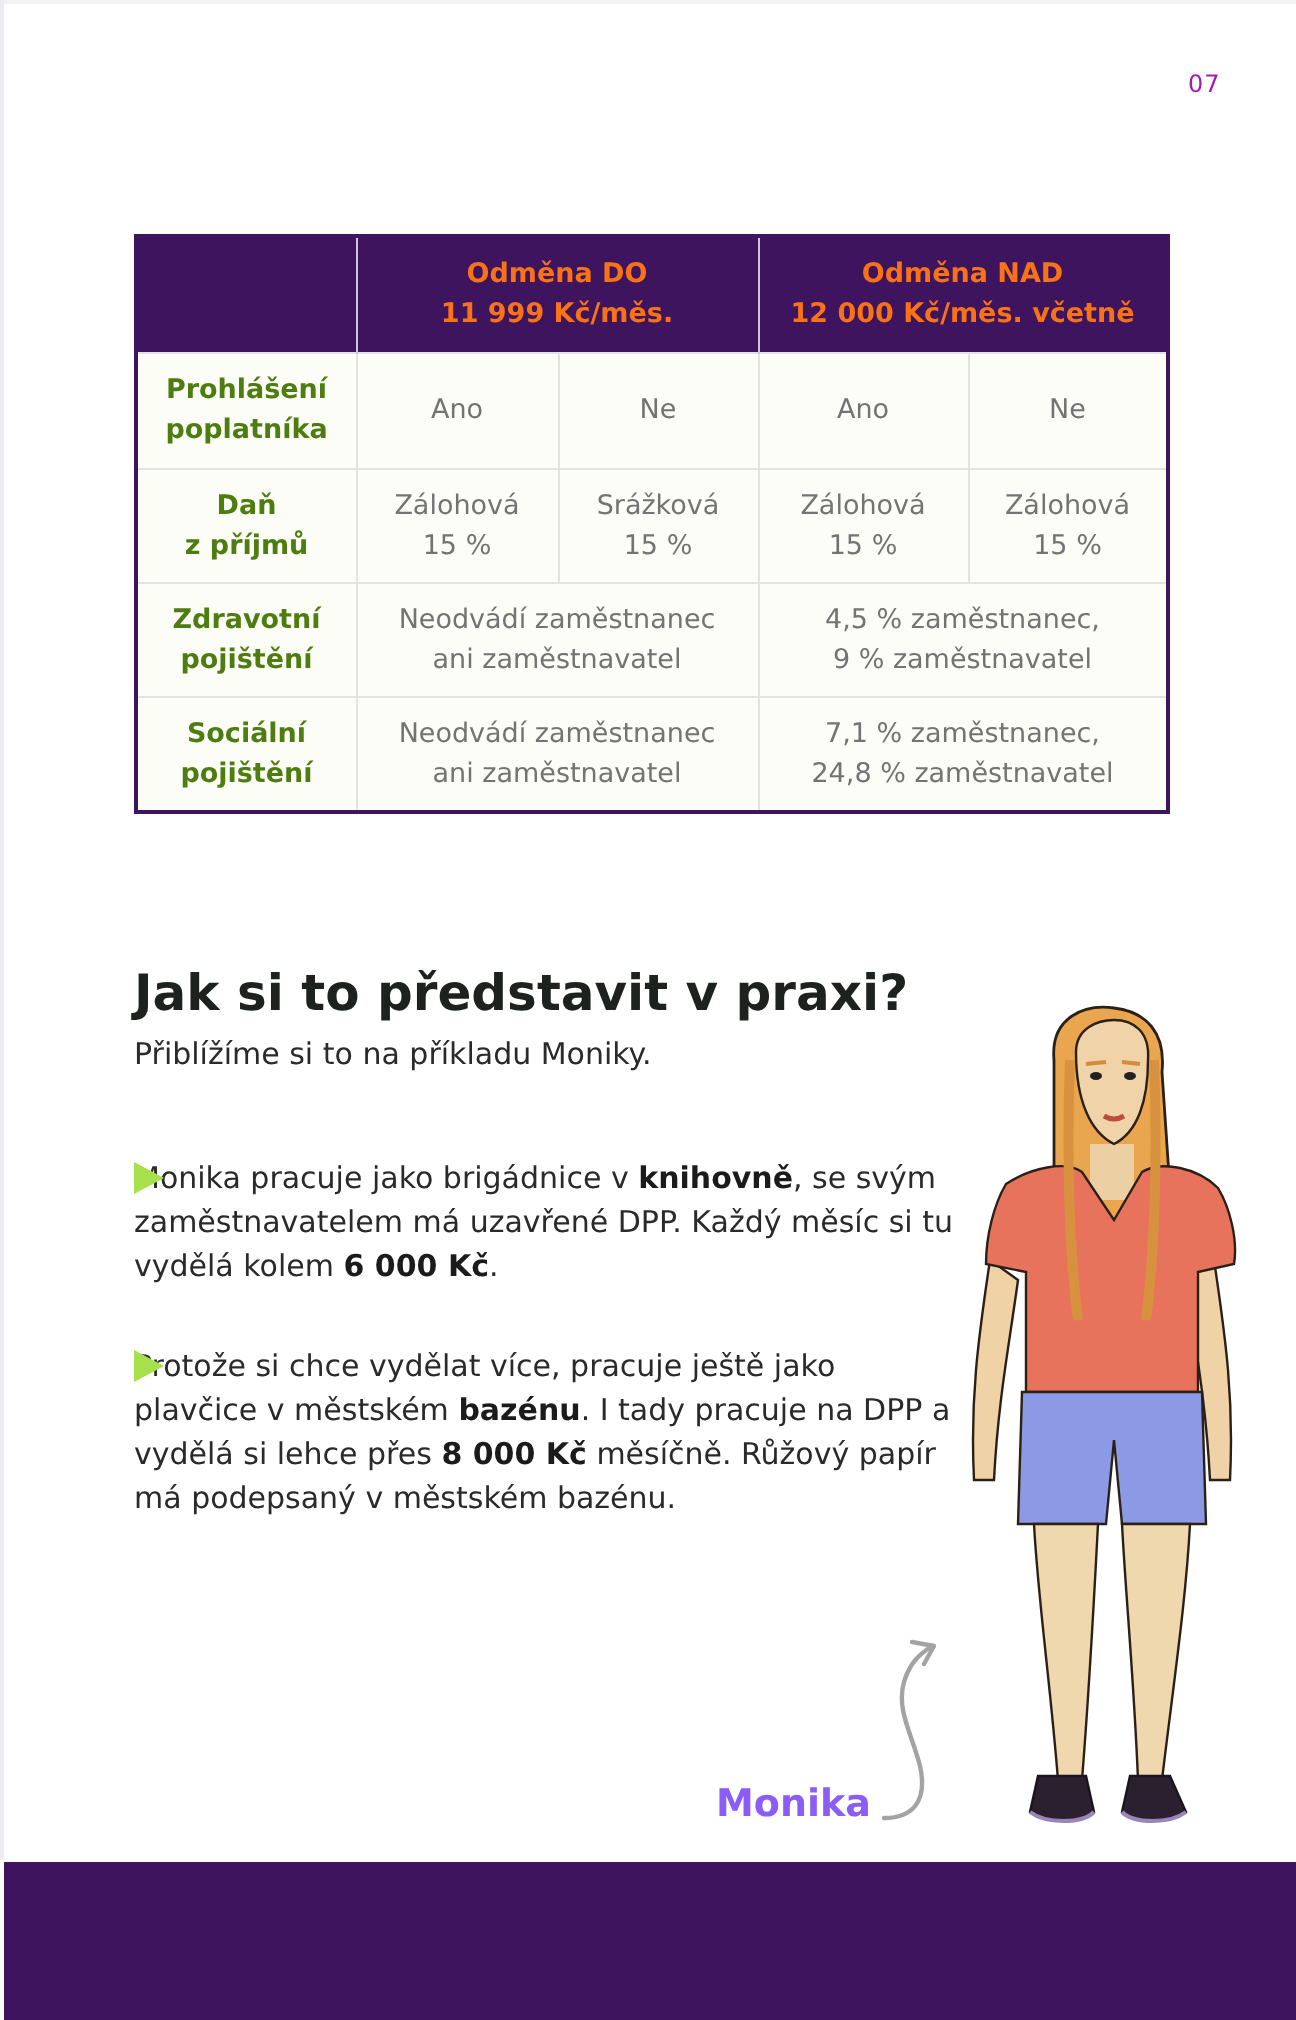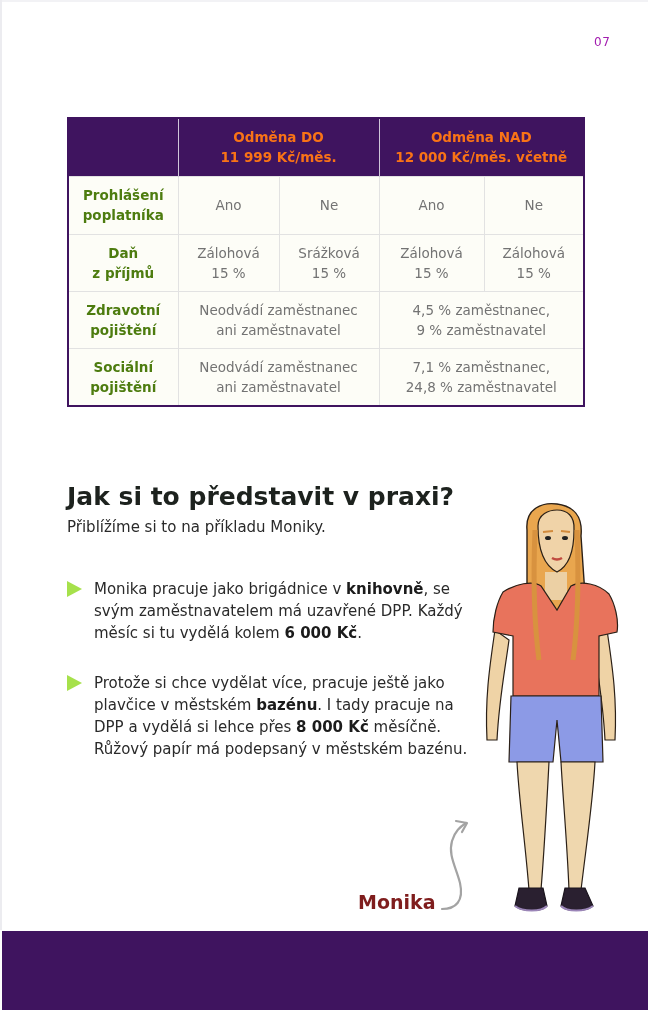--- a/index.html
+++ b/index.html
@@ -26,26 +26,26 @@
   col.c2 { width: 100px; }
   col.c3 { width: 105px; }
   col.c4 { width: 99px; }
 
   
   .section-title { position: absolute; left: 67px; top: 482px; font-size: 25px; font-weight: bold; color: #1d221e; }
   .section-lead { position: absolute; left: 67px; top: 518px; font-size: 15px; color: #2a2a2a; }
 
   .bullet { position: absolute; left: 67px; width: 410px; font-size: 15px; line-height: 22px; color: #2a2a2a; }
   .bullet .tri { position: absolute; left: 0; top: 3px; width: 0; height: 0; border-top: 8.5px solid transparent; border-bottom: 8.5px solid transparent; border-left: 15px solid #a6e14b; }
-  .bullet .btext { margin-left: 27px; display: block; }
+  .bullet .btext { display: block; }
   .bullet b { color: #1b1b1b; }
   .b1 { top: 578px; }
   .b2 { top: 672px; }
 
-  .caption { position: absolute; left: 358px; top: 891px; font-size: 19px; font-weight: bold; color: #7f1d1d; }
+  .caption { position: absolute; left: 358px; top: 891px; font-size: 19px; font-weight: bold; color: #8b5cf6; }
   .arrow { position: absolute; left: 430px; top: 815px; width: 50px; height: 100px; }
 
   .figure { position: absolute; left: 475px; top: 500px; width: 160px; height: 450px; }
 
   .footer-band { position: absolute; left: 2px; top: 931px; width: 646px; height: 79px; background: #3f145f; }
 </style>
 </head>
 <body>
 
 <div class="page-edge-top"></div>

